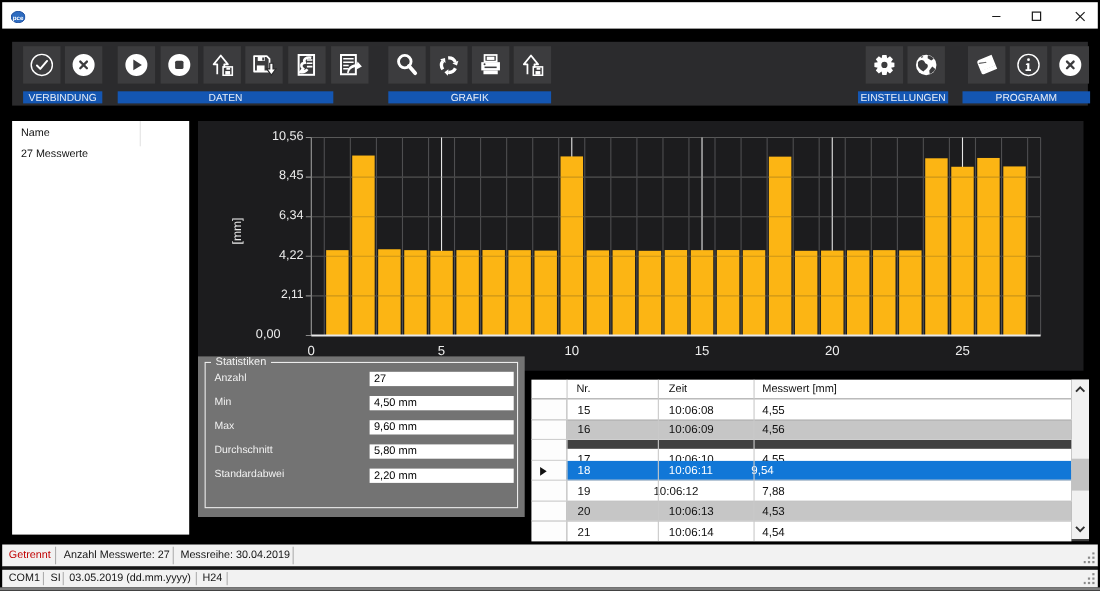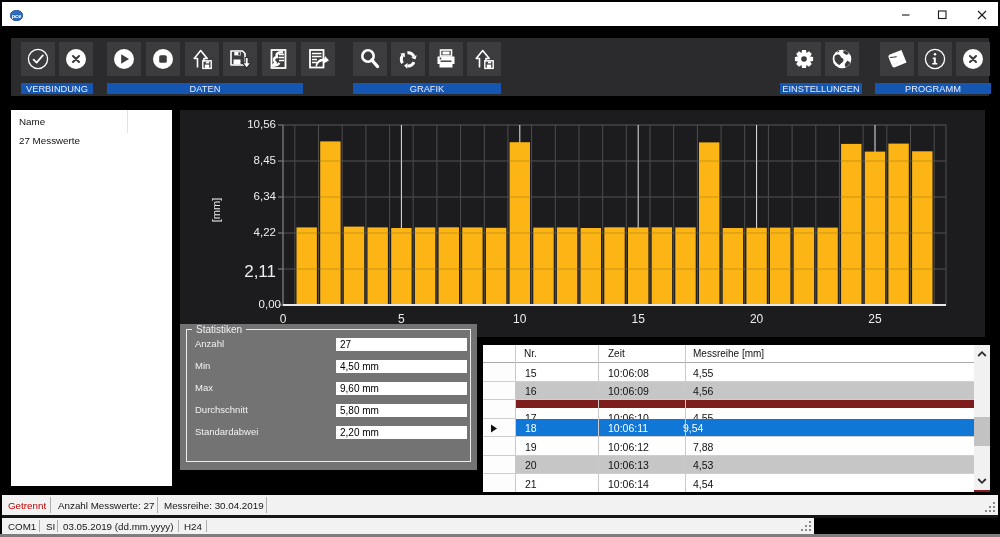--- a/index.html
+++ b/index.html
@@ -13,32 +13,32 @@
 
 #list { left:11px; top:110px; width:161px; height:376px; background:#fff; }
 
 #chart { left:180px; top:110px; width:805px; height:227px; background:#1c1c1e; }
 
 #stats { left:180px; top:324px; width:297px; height:146px; background:#737373; }
 #stats fieldset { position:absolute; left:6px; top:0px; width:285px; height:138px; border:1px solid #ececec; }
 #stats legend { margin-left:5px; padding:0 4px; font-size:10px; color:#f2f2f2; }
 .sfield { position:absolute; left:156px; width:131px; height:13px; background:#fff; color:#000; font-size:10px; line-height:13.5px; padding-left:4px; }
 
-#table { left:483px; top:345px; width:507px; height:147px; background:#7f1d1d; overflow:hidden; }
+#table { left:483px; top:345px; width:507px; height:147px; background:#404040; overflow:hidden; }
 .thead { position:absolute; left:0; width:491px; height:18px; background:#fff; border-bottom:1px solid #ababab; }
 .thead span { position:absolute; top:3px; font-size:10px; } .trow span { position:absolute; top:3.5px; font-size:10.5px; }
 .thead span { color:#111; }
 .trow { position:absolute; left:32px; width:459px; height:18.55px; border-bottom:1px solid #cfcfcf; }
 
 .tgut { position:absolute; left:0; width:32px; height:18.55px; background:#fdfdfd; border-bottom:1px solid #cfcfcf; }
 
 #vscroll { left:974px; top:345px; width:16px; height:145px; background:#f1f1f1; }
 
 #sb1 { left:2px; top:495px; width:996px; height:20px; background:#f2f2f2; }
-#sb2 { left:2px; top:518px; width:812px; height:16px; background:#f2f2f2;text-align:center; }
+#sb2 { left:2px; top:518px; width:996px; height:16px; background:#f2f2f2;text-align:center; }
 .sbtxt { position:absolute; top:50%; transform:translateY(-50%); font-size:9.8px; color:#151515; white-space:nowrap; }
 .sep { position:absolute; top:2px; bottom:2px; width:1px; background:#aeaeae; }
 #bottom { left:0; top:534px; width:1000px; height:3px; background:#7e7e7e; }
 </style></head>
 <body>
 <div class="abs" id="title">
   <svg width="13" height="11" viewBox="0 0 13 11" style="position:absolute;left:8px;top:8px;">
       <ellipse cx="6.5" cy="5.5" rx="6.3" ry="5.2" fill="#2e6cc0"></ellipse>
       <ellipse cx="6.5" cy="5.5" rx="6.3" ry="5.2" fill="none" stroke="#12459a" stroke-width="0.8"></ellipse>
       <text x="6.5" y="7.8" font-size="5.6" font-weight="bold" fill="#fff" text-anchor="middle" font-family="Liberation Sans">pce</text>
@@ -265,22 +265,22 @@
       <rect x="661.1" y="33.9" width="20.4" height="161.1" fill="#fcb514"></rect>
       <rect x="684.8" y="41.6" width="20.4" height="153.4" fill="#fcb514"></rect>
       <rect x="708.4" y="33.6" width="20.4" height="161.4" fill="#fcb514"></rect>
       <rect x="732.1" y="41.3" width="20.4" height="153.7" fill="#fcb514"></rect>
       <line x1="103.0" y1="159.0" x2="766.0" y2="159.0" stroke="rgba(35,35,37,0.22)" stroke-width="1"></line>
       <line x1="103.0" y1="123.0" x2="766.0" y2="123.0" stroke="rgba(35,35,37,0.22)" stroke-width="1"></line>
       <line x1="103.0" y1="87.0" x2="766.0" y2="87.0" stroke="rgba(35,35,37,0.22)" stroke-width="1"></line>
       <line x1="103.0" y1="51.0" x2="766.0" y2="51.0" stroke="rgba(35,35,37,0.22)" stroke-width="1"></line>
       <line x1="103.0" y1="195.0" x2="766.0" y2="195.0" stroke="#e8e8e8" stroke-width="2"></line>
     </svg>
-  <div style="position:absolute;right:704px;top:188.0px;font-size:11.5px;color:#ededed;padding-left:31px;">0,00</div>
-    <div style="position:absolute;right:709px;top:152.0px;font-size:17px;color:#ededed;">2,11</div>
+  <div style="position:absolute;right:730px;top:188.0px;font-size:11.5px;color:#ededed;padding-left:31px;">0,00</div>
+    <div style="position:absolute;right:709px;top:152.0px;font-size:11px;color:#ededed;">2,11</div>
     <div style="position:absolute;right:709px;top:116.0px;font-size:11.5px;color:#ededed;">4,22</div>
     <div style="position:absolute;right:709px;top:80.0px;font-size:11.5px;color:#ededed;">6,34</div>
     <div style="position:absolute;right:709px;top:44.0px;font-size:11.5px;color:#ededed;">8,45</div>
     <div style="position:absolute;right:709px;top:8.0px;font-size:11.5px;color:#ededed;">10,56</div>
   <div style="position:absolute;left:93.0px;top:202px;width:20px;text-align:center;font-size:12px;color:#ededed;">0</div>
     <div style="position:absolute;left:211.4px;top:202px;width:20px;text-align:center;font-size:12px;color:#ededed;">5</div>
     <div style="position:absolute;left:329.8px;top:202px;width:20px;text-align:center;font-size:12px;color:#ededed;">10</div>
     <div style="position:absolute;left:448.2px;top:202px;width:20px;text-align:center;font-size:12px;color:#ededed;">15</div>
     <div style="position:absolute;left:566.6px;top:202px;width:20px;text-align:center;font-size:12px;color:#ededed;">20</div>
     <div style="position:absolute;left:685.0px;top:202px;width:20px;text-align:center;font-size:12px;color:#ededed;">25</div>
@@ -298,21 +298,21 @@
     <div class="sfield" style="top:57.8px;">9,60 mm</div>
     <div style="position:absolute;left:15px;top:78.7px;height:14px;line-height:14px;font-size:9.5px;color:#f2f2f2;">Durchschnitt</div>
     <div class="sfield" style="top:79.7px;">5,80 mm</div>
     <div style="position:absolute;left:15px;top:100.6px;height:14px;line-height:14px;font-size:9.5px;color:#f2f2f2;">Standardabwei</div>
     <div class="sfield" style="top:101.6px;">2,20 mm</div>
 </div>
 <div class="abs" id="table">
   <div class="thead" style="top:0;">
       <span style="left:41px;">Nr.</span>
       <span style="left:125px;">Zeit</span>
-      <span style="left:210px;">Messreihe [mm]</span>
+      <span style="left:210px;">Messwert [mm]</span>
     </div>
     <div class="trow" style="top:18.0px;background:#ffffff;color:#111;">
       <span style="left:10px;">15</span>
       <span style="left:93px;">10:06:08</span>
       <span style="left:178px;">4,55</span>
     </div>
     <div class="tgut" style="top:18.0px;"></div>
     <div class="trow" style="top:36.5px;background:#c6c6c6;color:#111;">
       <span style="left:10px;">16</span>
       <span style="left:93px;">10:06:09</span>
@@ -330,21 +330,21 @@
       <span style="left:93px;">10:06:11</span>
       <span style="left:168px;">9,54</span>
     </div>
     <div class="tgut" style="top:73.7px;">
       <svg width="9" height="9" viewBox="0 0 9 9" style="position:absolute;left:7px;top:5px;">
         <path d="M1 0.5l6 4-6 4z" fill="#111"></path>
       </svg>
     </div>
     <div class="trow" style="top:92.2px;background:#ffffff;color:#111;">
       <span style="left:10px;">19</span>
-      <span style="left:93px;">10:06:12</span>
+      <span style="left:79px;">10:06:12</span>
       <span style="left:178px;">7,88</span>
     </div>
     <div class="tgut" style="top:92.2px;"></div>
     <div class="trow" style="top:110.8px;background:#c6c6c6;color:#111;">
       <span style="left:10px;">20</span>
       <span style="left:93px;">10:06:13</span>
       <span style="left:178px;">4,53</span>
     </div>
     <div class="tgut" style="top:110.8px;"></div>
     <div class="trow" style="top:129.3px;background:#ffffff;color:#111;">

